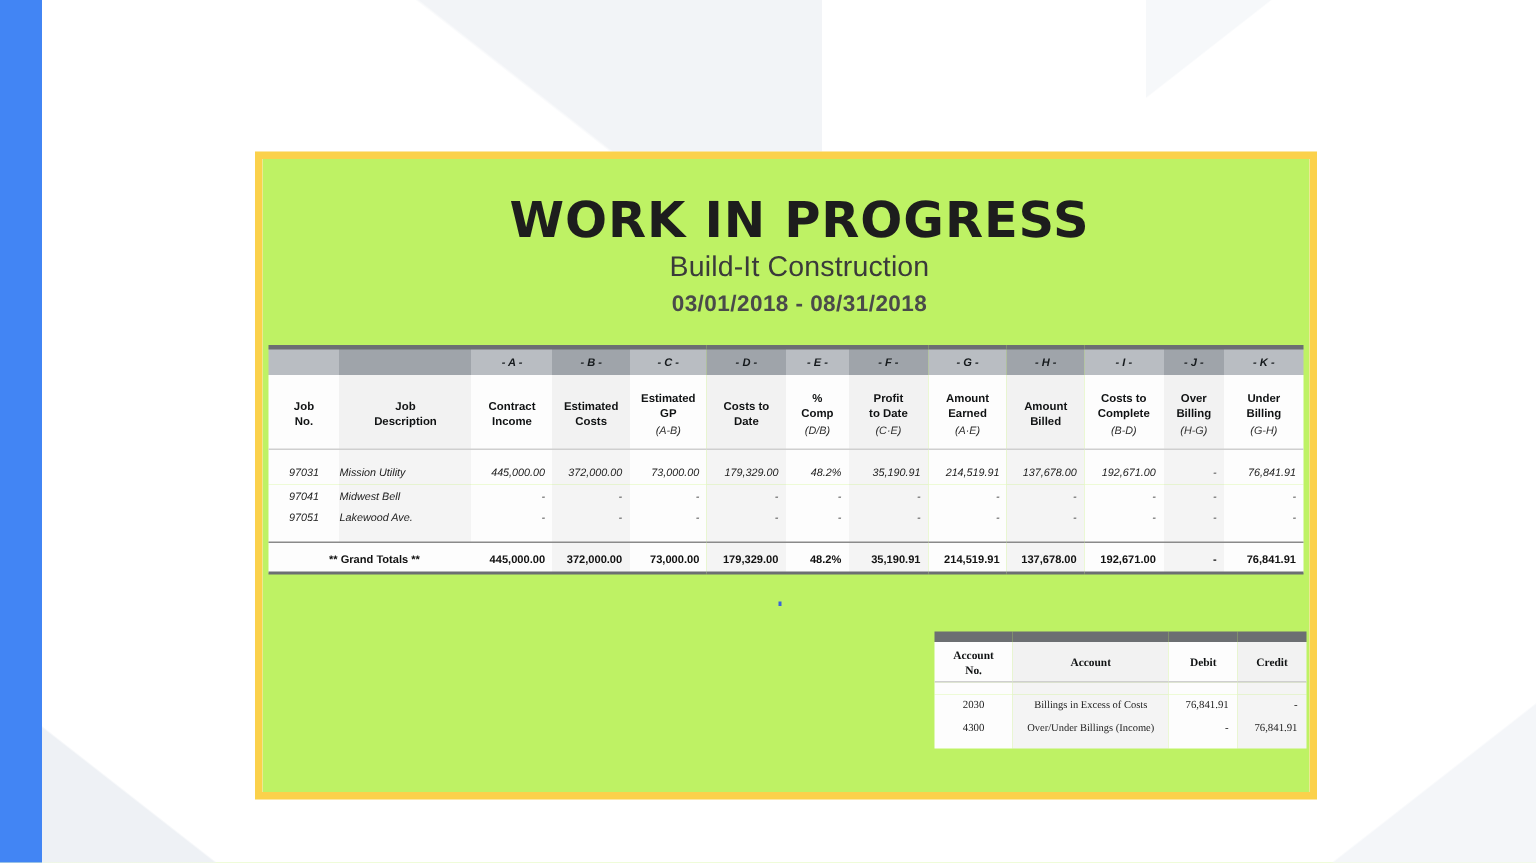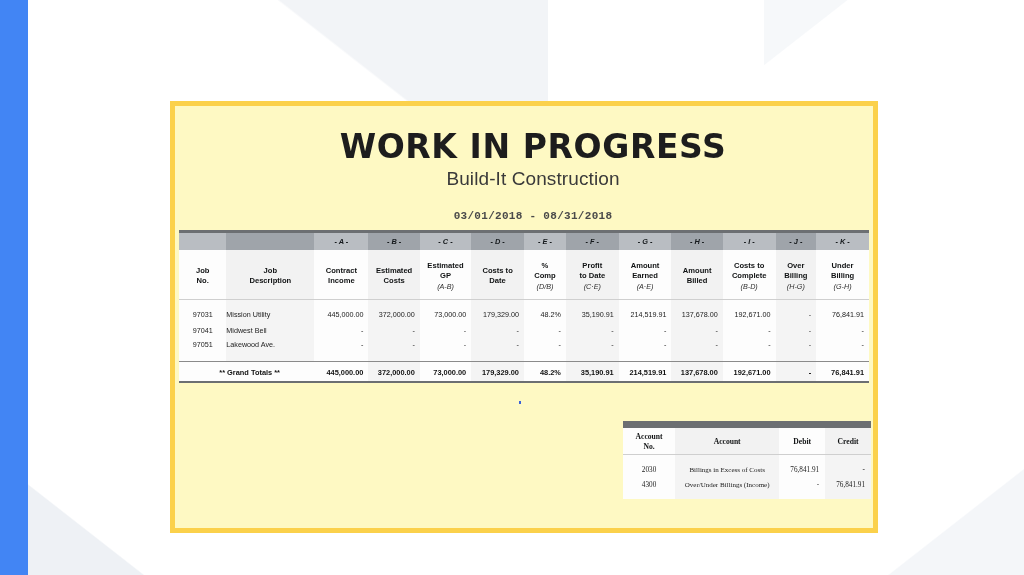--- a/index.html
+++ b/index.html
@@ -78,21 +78,21 @@
     width: 708px;
     height: 432px;
     border: 5px solid #fbd14b;
     box-sizing: border-box;
     background: #fbfbfb;
     overflow: hidden;
   }
   #report-page {
     position: absolute;
     inset: 0;
-    background: #fef9c3;
+    background: #bef264;
     padding-left: 18px;
   }
 
   
   .rpt-head {
     text-align: center;
     padding-top: 24px;
   }
   .rpt-title {
     font-family: "DejaVu Sans", sans-serif;
@@ -103,26 +103,25 @@
     line-height: 1.06;
   }
   .rpt-company {
     font-size: 19px;
     font-weight: 400;
     color: #3a3a3a;
     margin-top: 3px;
     letter-spacing: 0.1px;
   }
   .rpt-period {
-    font-size: 11px;
+    font-size: 15px;
     font-weight: 700;
     color: #4a4a4a;
-    margin-top: 20px;
+    margin-top: 4px;
     letter-spacing: 0.3px;
-    font-family: Liberation Mono, monospace;
   }
 
   
   #main-table-wrap {
     position: absolute;
     left: 4px;
     top: 124px;
     right: 4px;
   }
   table.wip {
@@ -174,20 +173,21 @@
     display: block;
   }
 
   
   tr.data-row td {
     height: 14.5px;
     text-align: right;
     padding-right: 5px;
     font-size: 7.2px;
     color: #1b1b1b;
+    font-style: italic;
   }
   tr.data-row td.tint { background: #f4f4f4; }
   tr.data-row td.plain { background: #fdfdfd; }
   tr.data-row td.c-jobno {
     text-align: center;
     padding-right: 0;
   }
   tr.data-row td.c-desc {
     text-align: left;
     padding-right: 0;

